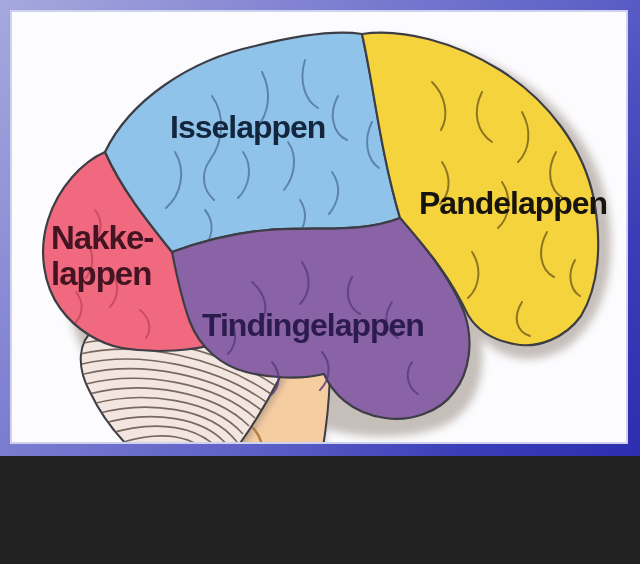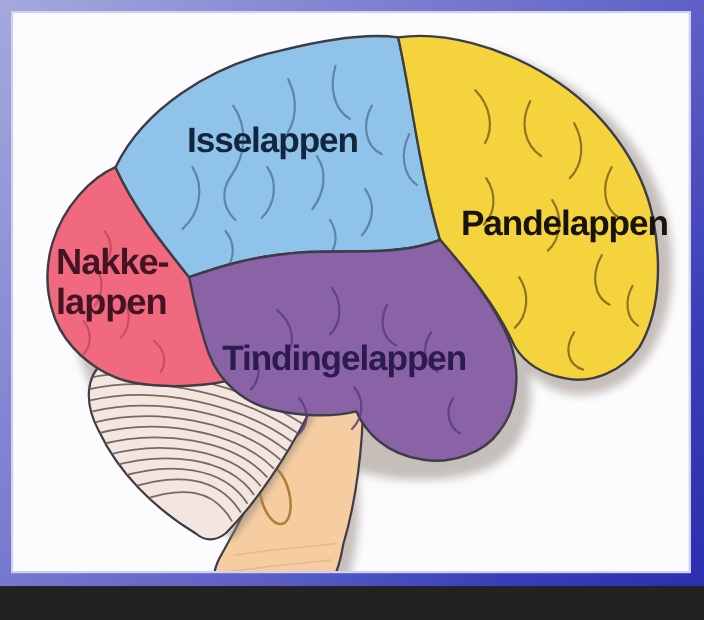--- a/index.html
+++ b/index.html
@@ -1,17 +1,17 @@
 <!DOCTYPE html>
 <html><head>
 <meta charset="utf-8">
 <style>
   html,body{margin:0;padding:0;background:#222;}
   .frame{
-    position:relative;width:640px;height:533px;overflow:hidden;
+    position:relative;width:640px;height:456px;overflow:hidden;
     background:linear-gradient(128deg,#a6a9dd 0%,#8183d2 30%,#5c5ec6 62%,#3b3db8 82%,#2c2eb0 100%);
   }
   .canvas{
     position:absolute;left:10px;top:10px;right:12px;bottom:12px;
     background:#fcfcfe;border:2px solid #cfd2ee;overflow:hidden;
   }
   .canvas svg{position:absolute;left:0;top:0;display:block;}
   .lobe{stroke-width:2.2;stroke-linejoin:round;}
   .soft{stroke-width:2;stroke-linejoin:round;}
   .sulci{fill:none;stroke-width:2;stroke-linecap:round;opacity:.85;}

